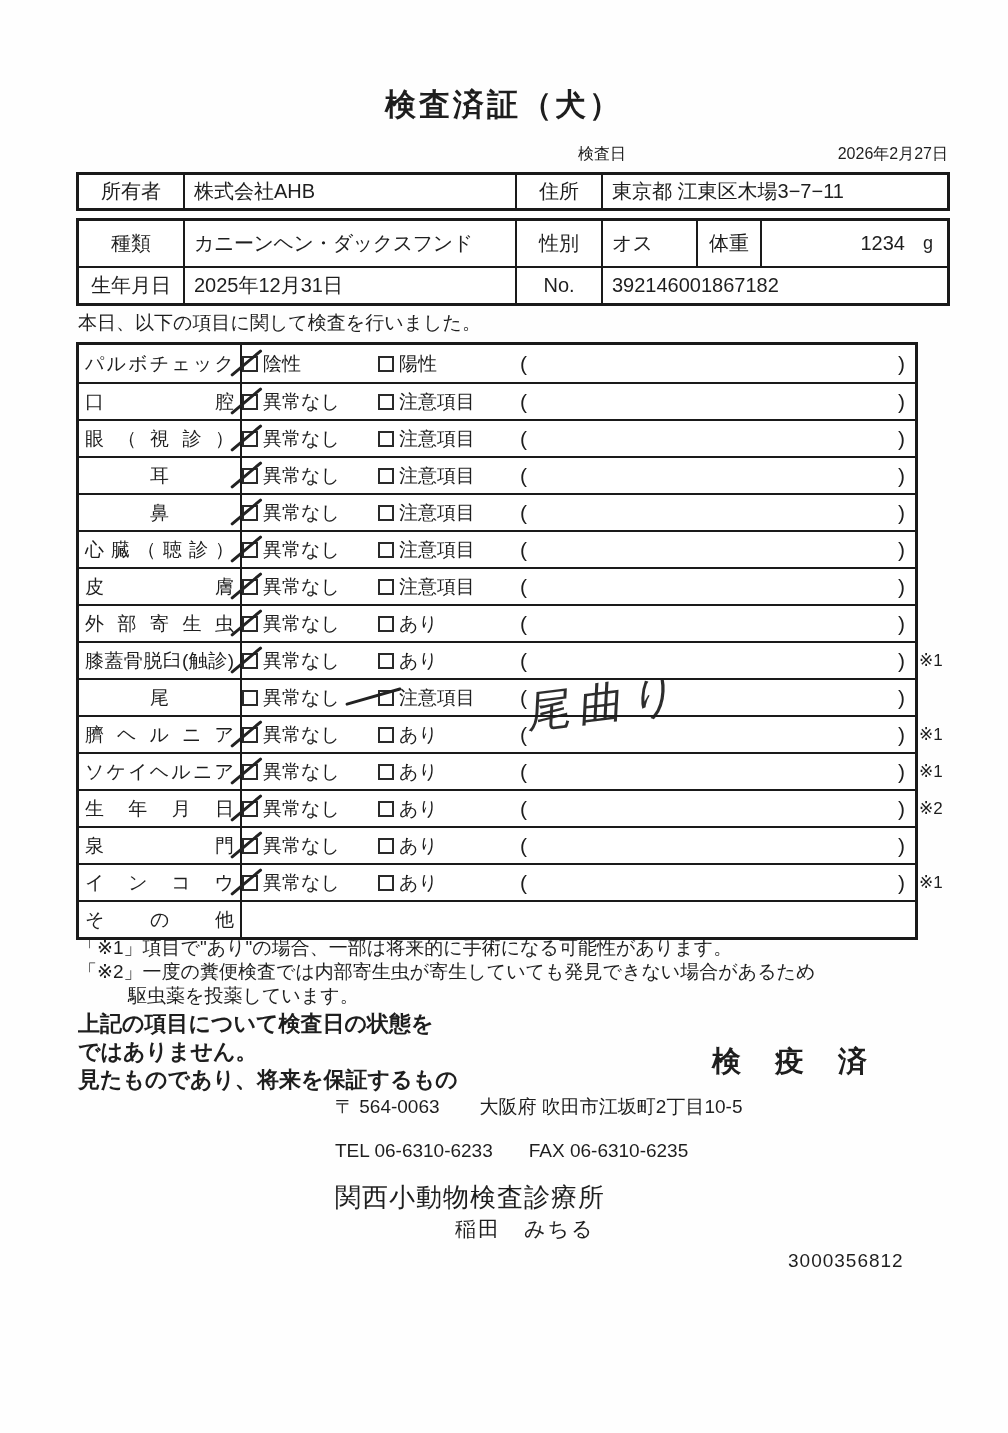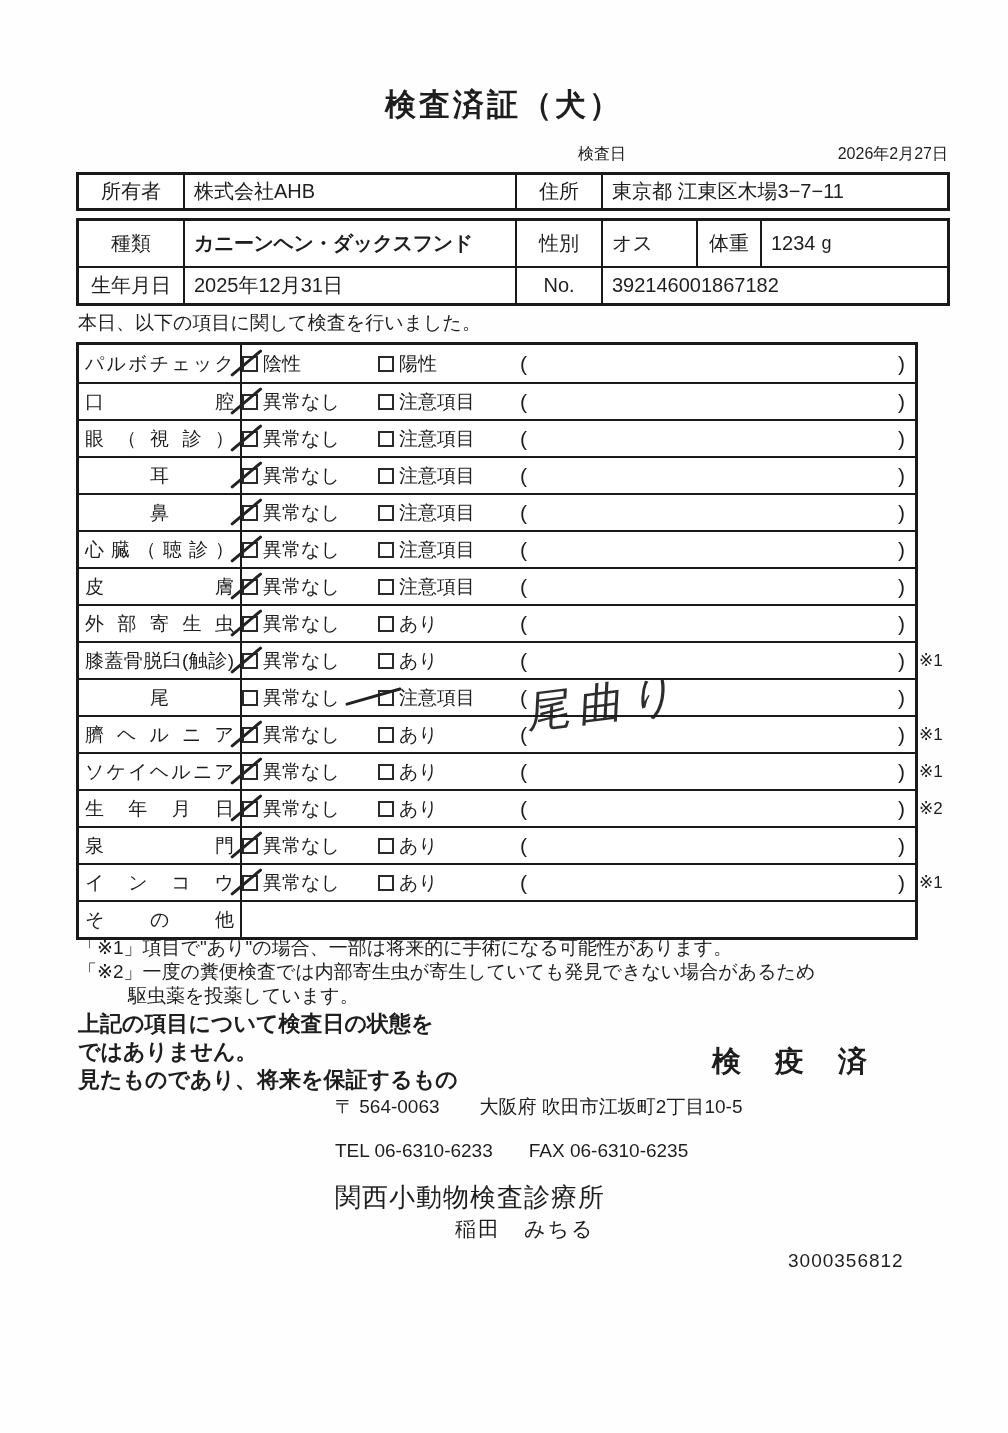--- a/index.html
+++ b/index.html
@@ -19,22 +19,22 @@
   }
   
   .tbl { position:absolute; left:76px; width:874px; display:grid; border:3px solid var(--line); background:#fff; }
   .tbl > div { border-left:2px solid var(--line); display:flex; align-items:center; font-size:20px; overflow:hidden; }
   .tbl > div.no-bl { border-left:none; }
   .tbl > div.bt { border-top:2px solid var(--line); }
   .tbl .hd { justify-content:center; padding:0 4px; }
   .tbl .val { padding-left:9px; }
   .tbl-owner { top:172px; height:39px; grid-template-columns:104px 332px 86px 1fr; }
   .tbl-info  { top:218px; height:88px; grid-template-columns:104px 332px 86px 95px 64px 1fr; grid-template-rows:45px 1fr; }
-  .cell-breed { font-size:17px; letter-spacing:-0.5px;font-weight:bold; }
-  .cell-weight { justify-content:flex-start; padding-right:14px; gap:6px; }
+  .cell-breed { font-size:17px; letter-spacing:-0.5px; }
+  .cell-weight { justify-content:flex-end; padding-right:14px; gap:18px; }
   .cell-weight .unit { font-size:18px; }
   .cell-no-val { grid-column:4 / 7; }
   .intro { position:absolute; left:78px; top:310px; font-size:19px; }
   
   .checklist { position:absolute; left:76px; top:342px; width:842px; border:3px solid var(--line); background:#fff; }
   .chk-row { display:flex; height:37px; border-top:2px solid var(--line); }
   .chk-row:first-child { border-top:none; }
   .row-label { width:163px; flex:none; border-right:2px solid var(--line); display:flex; align-items:center; padding:0 6px; }
   .row-label span { width:100%; font-size:19px; text-align:justify; text-align-last:justify; white-space:nowrap; }
   .row-label span.center-label { text-align:center; text-align-last:center; }

